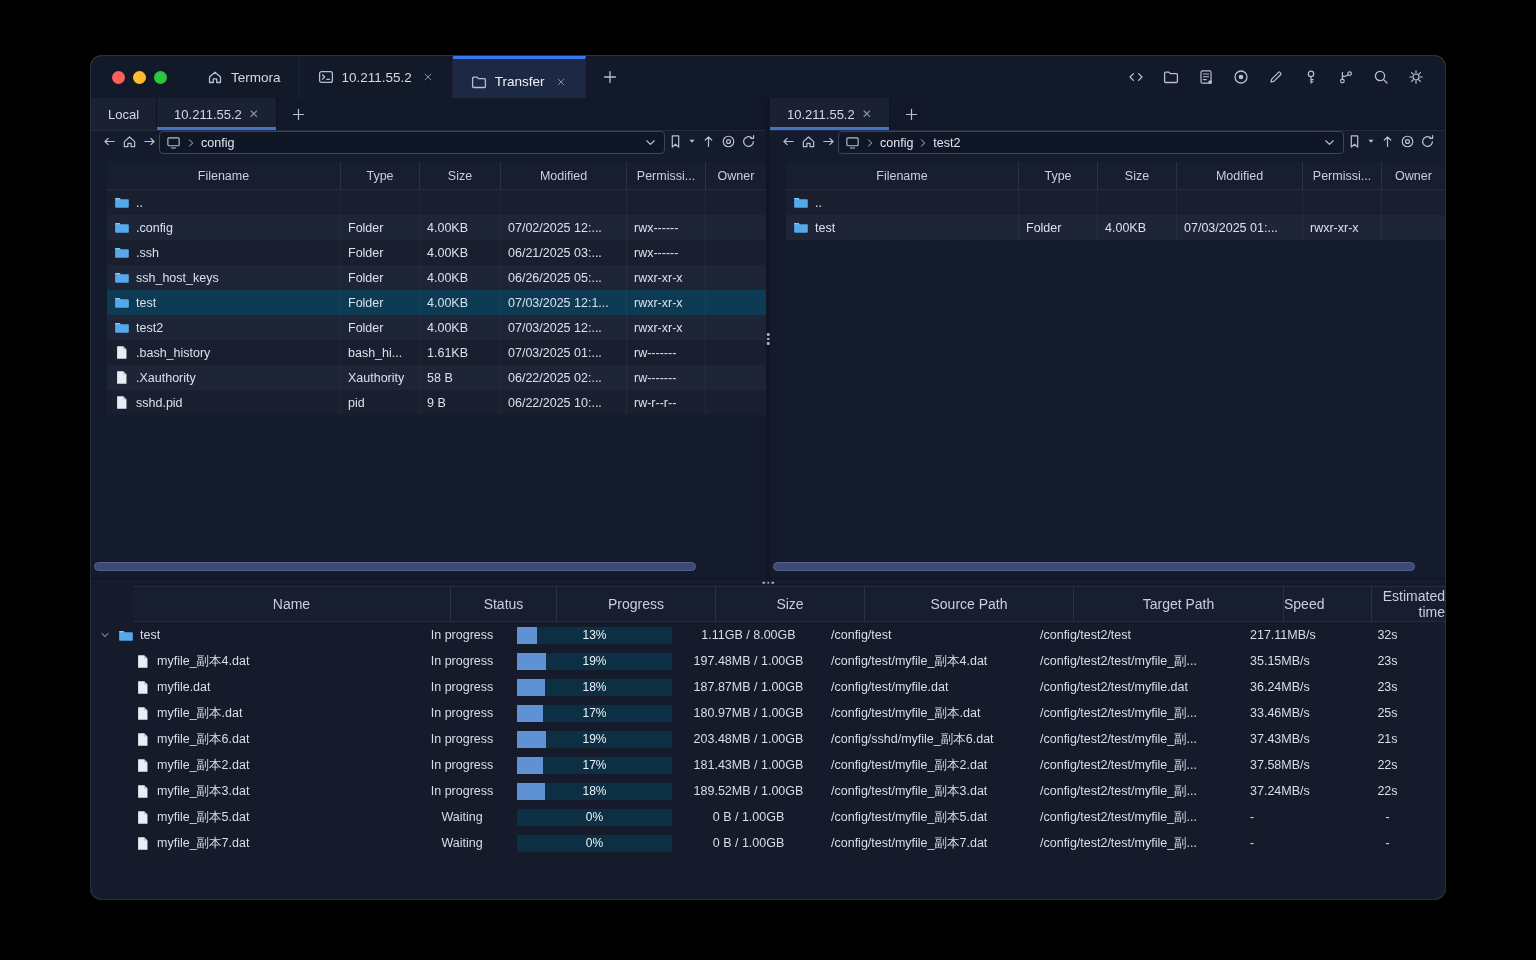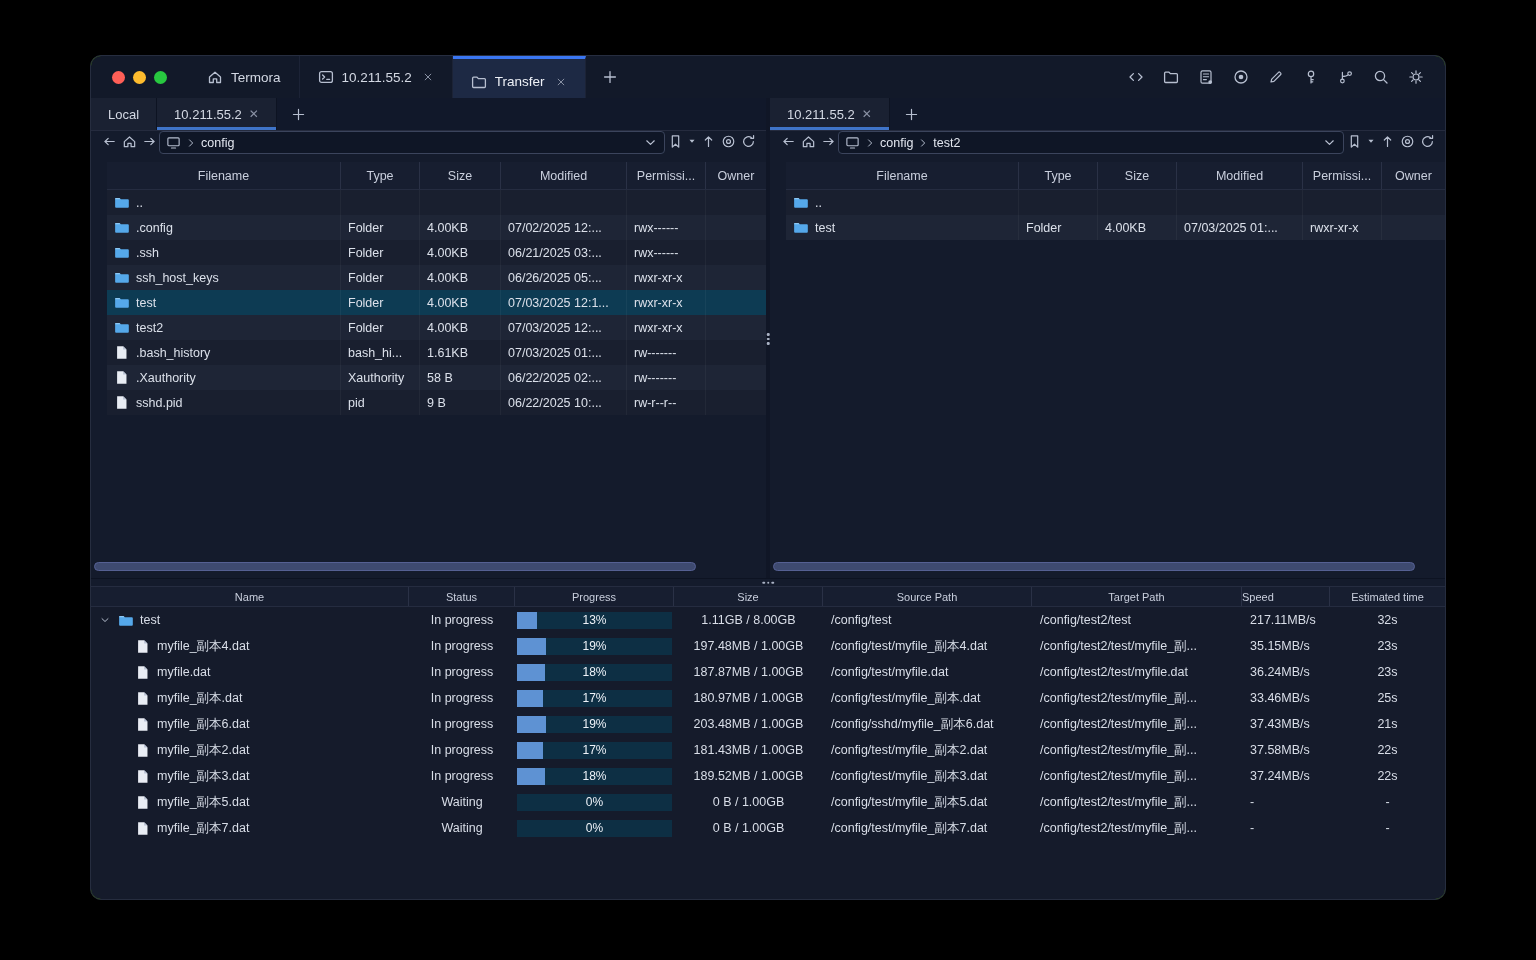--- a/index.html
+++ b/index.html
@@ -75,22 +75,22 @@
   .hscroll { position:absolute; left:3px; right:3px; bottom:7px; height:9px; }
   .hthumb { height:9px; border-radius:4.5px; background:#3e4a70; border:1px solid #556093; }
 
   
   .hsplit { height:8px; background:#141b2c; border-top:1px solid #0d1322; position:relative;
     flex:0 0 auto; }
   .hdots { position:absolute; top:50%; left:50%; transform:translate(-50%,-50%); display:flex; gap:2px; }
 
   
   .transfers { flex:1; display:flex; flex-direction:column; background:#151b2b; overflow:hidden; }
-  .thead { height:21px; background:#171e30; display:flex; border-bottom:1px solid #252c40;
-    border-top:1px solid #252c40; font-size:11px; color:#c9cfdd; flex:0 0 auto; }
+  .thead { height:36px; background:#171e30; display:flex; border-bottom:1px solid #252c40;
+    border-top:1px solid #252c40; font-size:14px; color:#c9cfdd; flex:0 0 auto;margin-left:42px; }
   .th { display:flex; align-items:center; justify-content:center; border-right:1px solid #2a3146; }
   .th:last-child{ border-right:none;text-align:right; }
   .trow { height:26px; display:flex; align-items:center; font-size:12.5px; color:#d9dee8;
     flex:0 0 auto; }
   .tc { display:flex; align-items:center; padding:0 8px; gap:7px; overflow:hidden; white-space:nowrap; height:100%; }
   .t0{width:318px;} .t1{width:106px; justify-content:center;} .t2{width:159px; padding:0 2px;}
   .t3{width:149px; justify-content:center;} .t4{width:209px;} .t5{width:210px;}
   .t6{width:88px; justify-content:flex-start;} .t7{flex:1; justify-content:center;}
   .trow .t0.child { padding-left:44px; }
   .pbar { position:relative; width:100%; height:17px; background:#0d2f44; overflow:hidden; }

